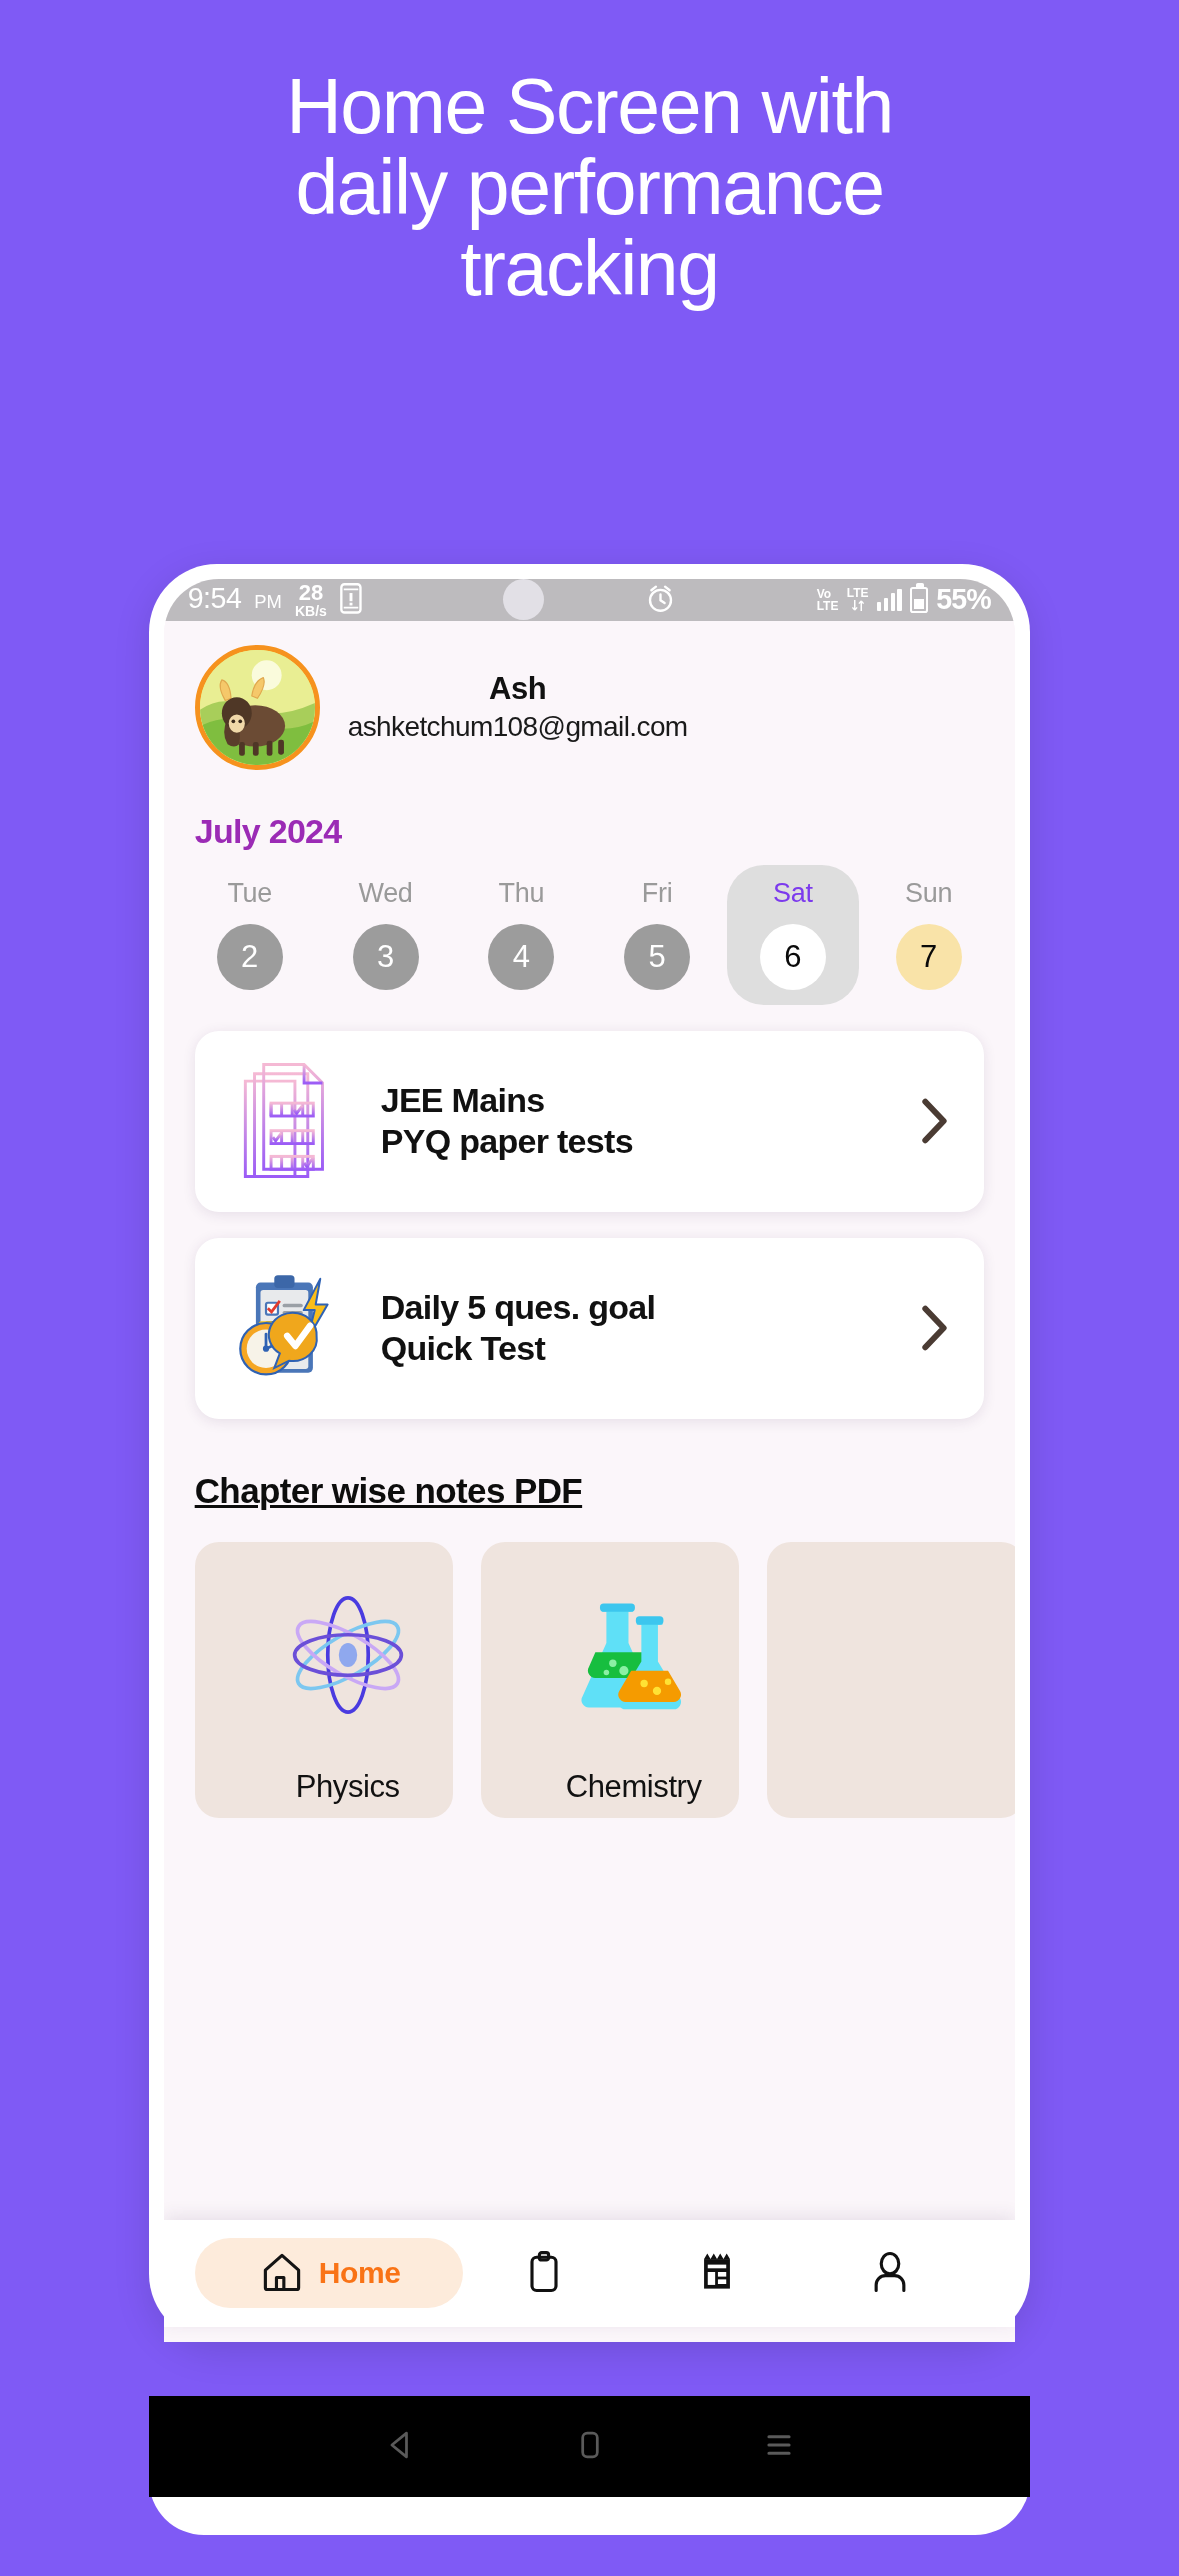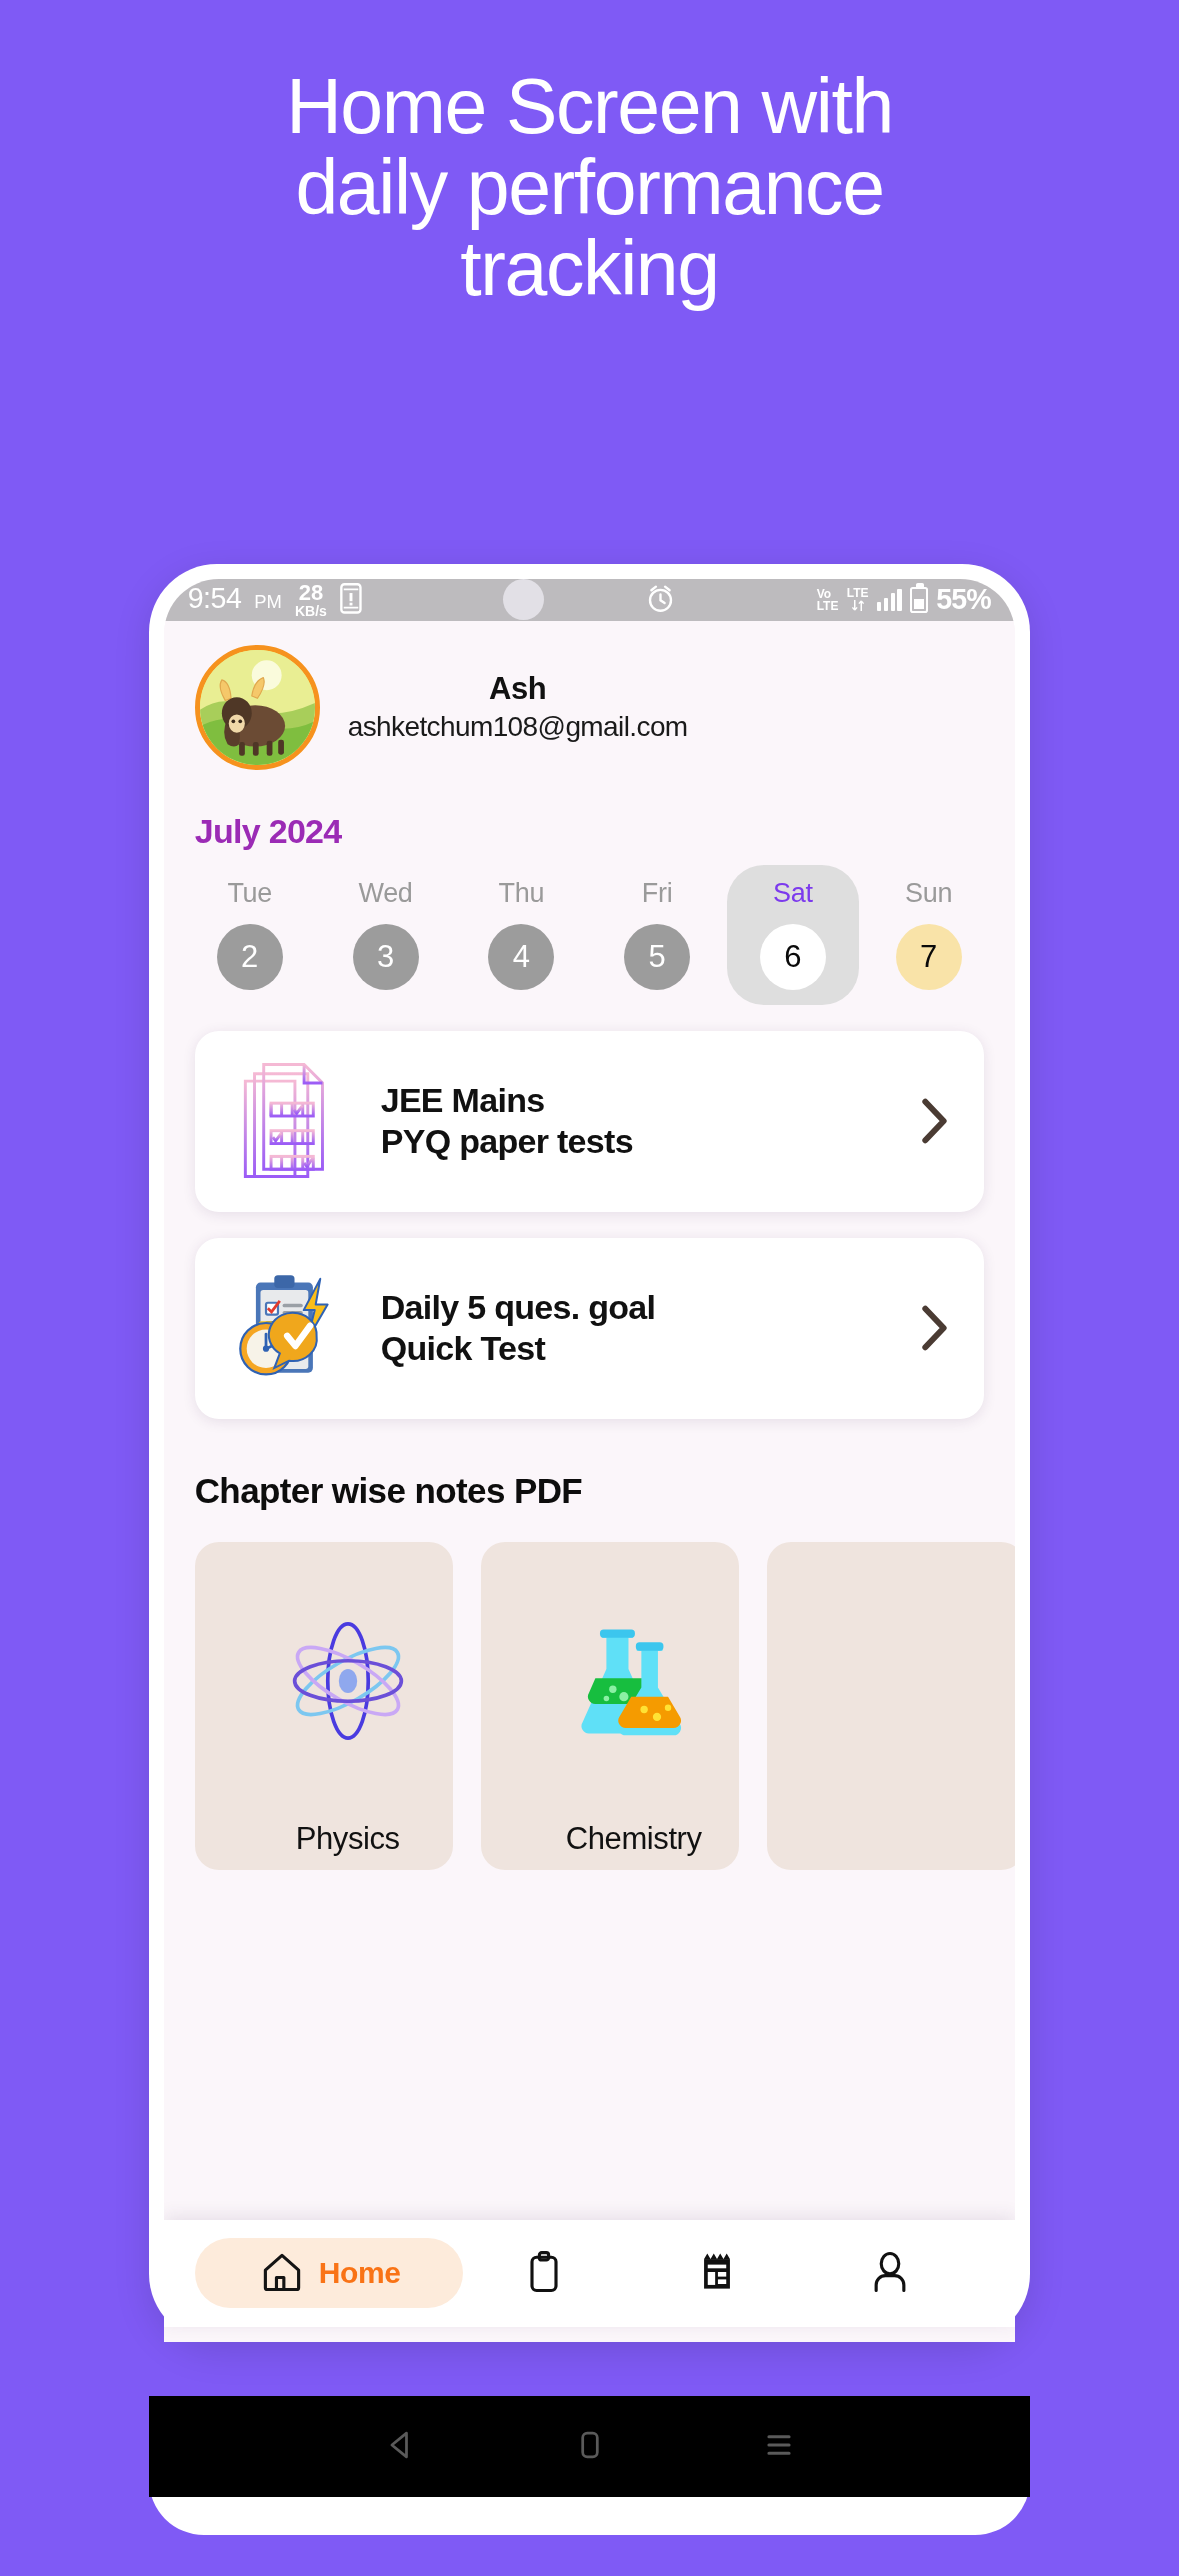--- a/index.html
+++ b/index.html
@@ -113,24 +113,24 @@
     background:#ffffff; border-radius:24px;
     height:181px; display:flex; align-items:center;
     padding:0 28px 0 33px; gap:31px;
     box-shadow:0 2.8px 13px rgba(60,30,80,.10);
   }
   .bc-icon{ width:122px; flex:none; display:flex; align-items:center; justify-content:center; }
   .bc-text{ flex:1; font-size:34px; font-weight:bold; color:#111; line-height:1.22; letter-spacing:-0.7px; }
   .chev{ flex:none; width:42px; display:flex; align-items:center; justify-content:center; }
 
   
-  .sec-title{ padding:52px 31px 0 31px; font-size:35px; font-weight:bold; color:#0d0d0d; letter-spacing:-0.6px; }
+  .sec-title{ padding:52px 31px 0 31px; font-size:35px; font-weight:bold; color:#0d0d0d; letter-spacing:-0.6px;text-decoration:underline; }
   .chaprow{ display:flex; gap:28px; padding:31px 0 0 31px; }
   .chapcard{
-    width:258px; flex:none; height:328px;
+    width:258px; flex:none; height:276px;
     background:#EFE4DE; border-radius:24px;
     display:flex; flex-direction:column; align-items:center; justify-content:flex-end;
     padding-bottom:13px;
     padding-left:48px;
   }
   .chapcard .ci{ flex:1; display:flex; align-items:center; justify-content:center; width:100%; }
   .chaplabel{ font-size:31px; color:#111; letter-spacing:-0.4px; }
 
   
   .bottomnav{

